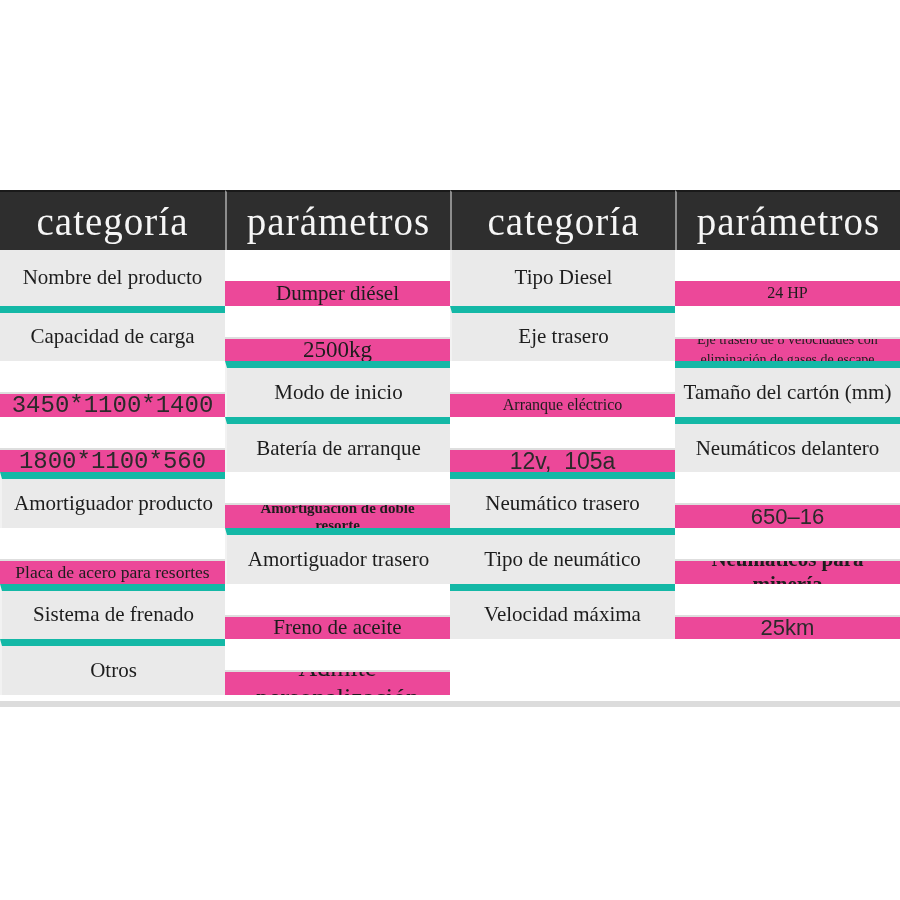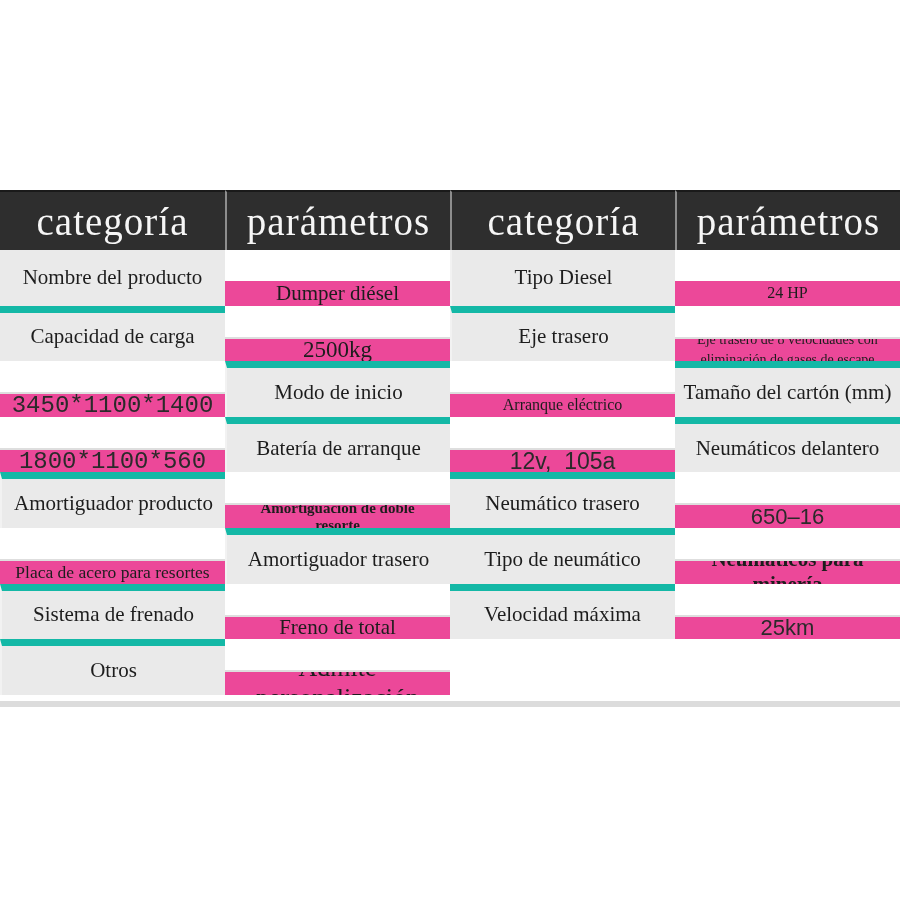--- a/index.html
+++ b/index.html
@@ -111,21 +111,21 @@
     <div class="cell val v15sb">Amortiguación de doble resorte</div>
 
     <div class="cell cat">Neumático trasero</div>
     <div class="cell val v22a">650–16</div>
     <div class="cell val v17s">Placa de acero para resortes</div>
     <div class="cell cat rsep">Amortiguador trasero</div>
 
     <div class="cell cat">Tipo de neumático</div>
     <div class="cell val v21s tight">Neumáticos para minería</div>
     <div class="cell cat rsep">Sistema de frenado</div>
-    <div class="cell val v21s">Freno de total</div>
+    <div class="cell val v21s">Freno de aceite</div>
 
     <div class="cell cat">Velocidad máxima</div>
     <div class="cell val v22a">25km</div>
     <div class="cell cat rsep">Otros</div>
     <div class="cell val v22s">Admite personalización</div>
 
   </div>
   <div class="bottom-strip"></div>
 </div>
 

